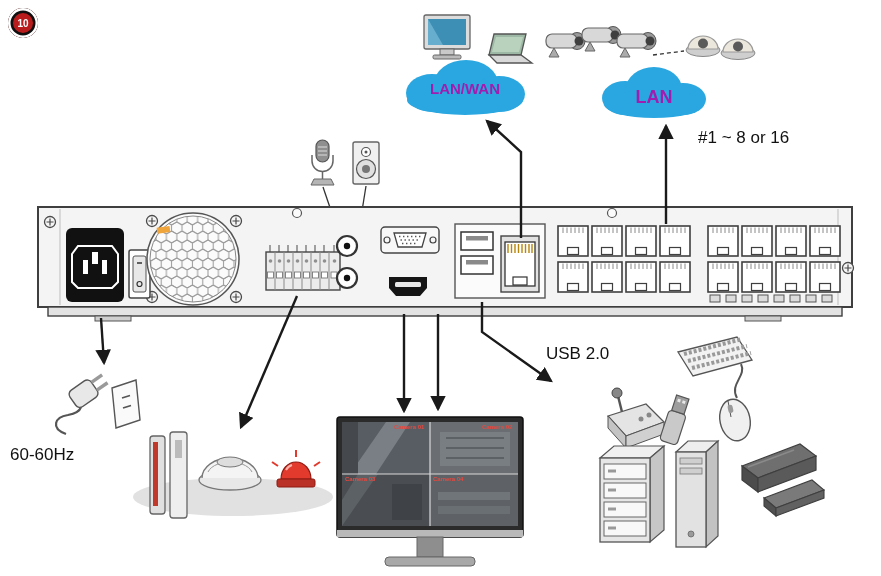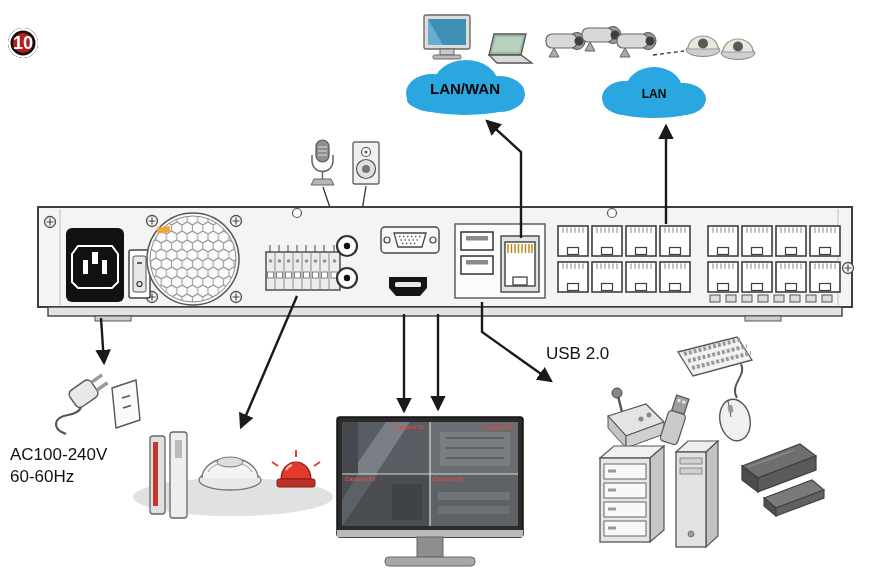--- a/index.html
+++ b/index.html
@@ -5,25 +5,25 @@
 <style>
   * { margin:0; padding:0; box-sizing:border-box; }
   html,body { background:#ffffff; font-family:"Liberation Sans", sans-serif; }
   .canvas { position:relative; width:881px; height:576px; background:#fff; overflow:hidden; }
   .canvas > svg.art { position:absolute; left:0; top:0; }
   .badge {
     position:absolute; left:8px; top:8px; width:30px; height:30px;
     border-radius:50%; background:#b91c1c; color:#fff;
     box-shadow: inset 0 0 0 2.5px #ffffff, inset 0 0 0 5px #101010;
     display:flex; align-items:center; justify-content:center;
-    font-size:18px; font-weight:bold;margin-top:20px;
+    font-size:10px; font-weight:bold;
   }
-  .cloud-label { position:absolute; color:#000000; font-weight:bold; text-align:center; }
+  .cloud-label { position:absolute; color:#a21caf; font-weight:bold; text-align:center; }
   .cloud-label.lanwan { left:405px; top:80px; width:120px; font-size:15px; }
-  .cloud-label.lan    { left:624px; top:87px; width:60px;  font-size:12px; }
+  .cloud-label.lan    { left:624px; top:87px; width:60px;  font-size:18px; }
   .big-label { position:absolute; color:#111; font-size:17px; line-height:1.3; }
   .poe-label { left:698px; top:127px; width:140px; }
   .usb-label { left:546px; top:343px; width:90px; }
   .ac-label  { left:10px;  top:444px; width:130px; }
   .cam-label { position:absolute; color:#e8483f; font-size:6px; line-height:1; font-weight:bold; letter-spacing:0; }
   .cam-label.c1 { left:394px; top:424px; }
   .cam-label.c2 { left:482px; top:424px; }
   .cam-label.c3 { left:345px; top:476px; }
   .cam-label.c4 { left:433px; top:476px; }
 </style>
@@ -359,24 +359,24 @@
     <path d="M482,302 L482,332 L551,381" marker-end="url(#arr)"></path>
     <path d="M521,238 L521,152 L487,121" marker-end="url(#arr)"></path>
     <path d="M666,224 L666,126" marker-end="url(#arr)"></path>
   </g>
 </svg>
 
 <div class="badge">10</div>
 <div class="cloud-label lanwan">LAN/WAN</div>
 <div class="cloud-label lan">LAN</div>
 <div class="big-label poe-label">
+  <div>#1 ~ 8 or 16</div>
 </div>
 <div class="big-label usb-label">USB 2.0</div>
 <div class="big-label ac-label">
-  <div>AC100-240V</div>
   <div>60-60Hz</div>
 </div>
 <div class="cam-label c1">Camera 01</div>
 <div class="cam-label c2">Camera 02</div>
 <div class="cam-label c3">Camera 03</div>
 <div class="cam-label c4">Camera 04</div>
 
 </div>
 
 </body></html>

